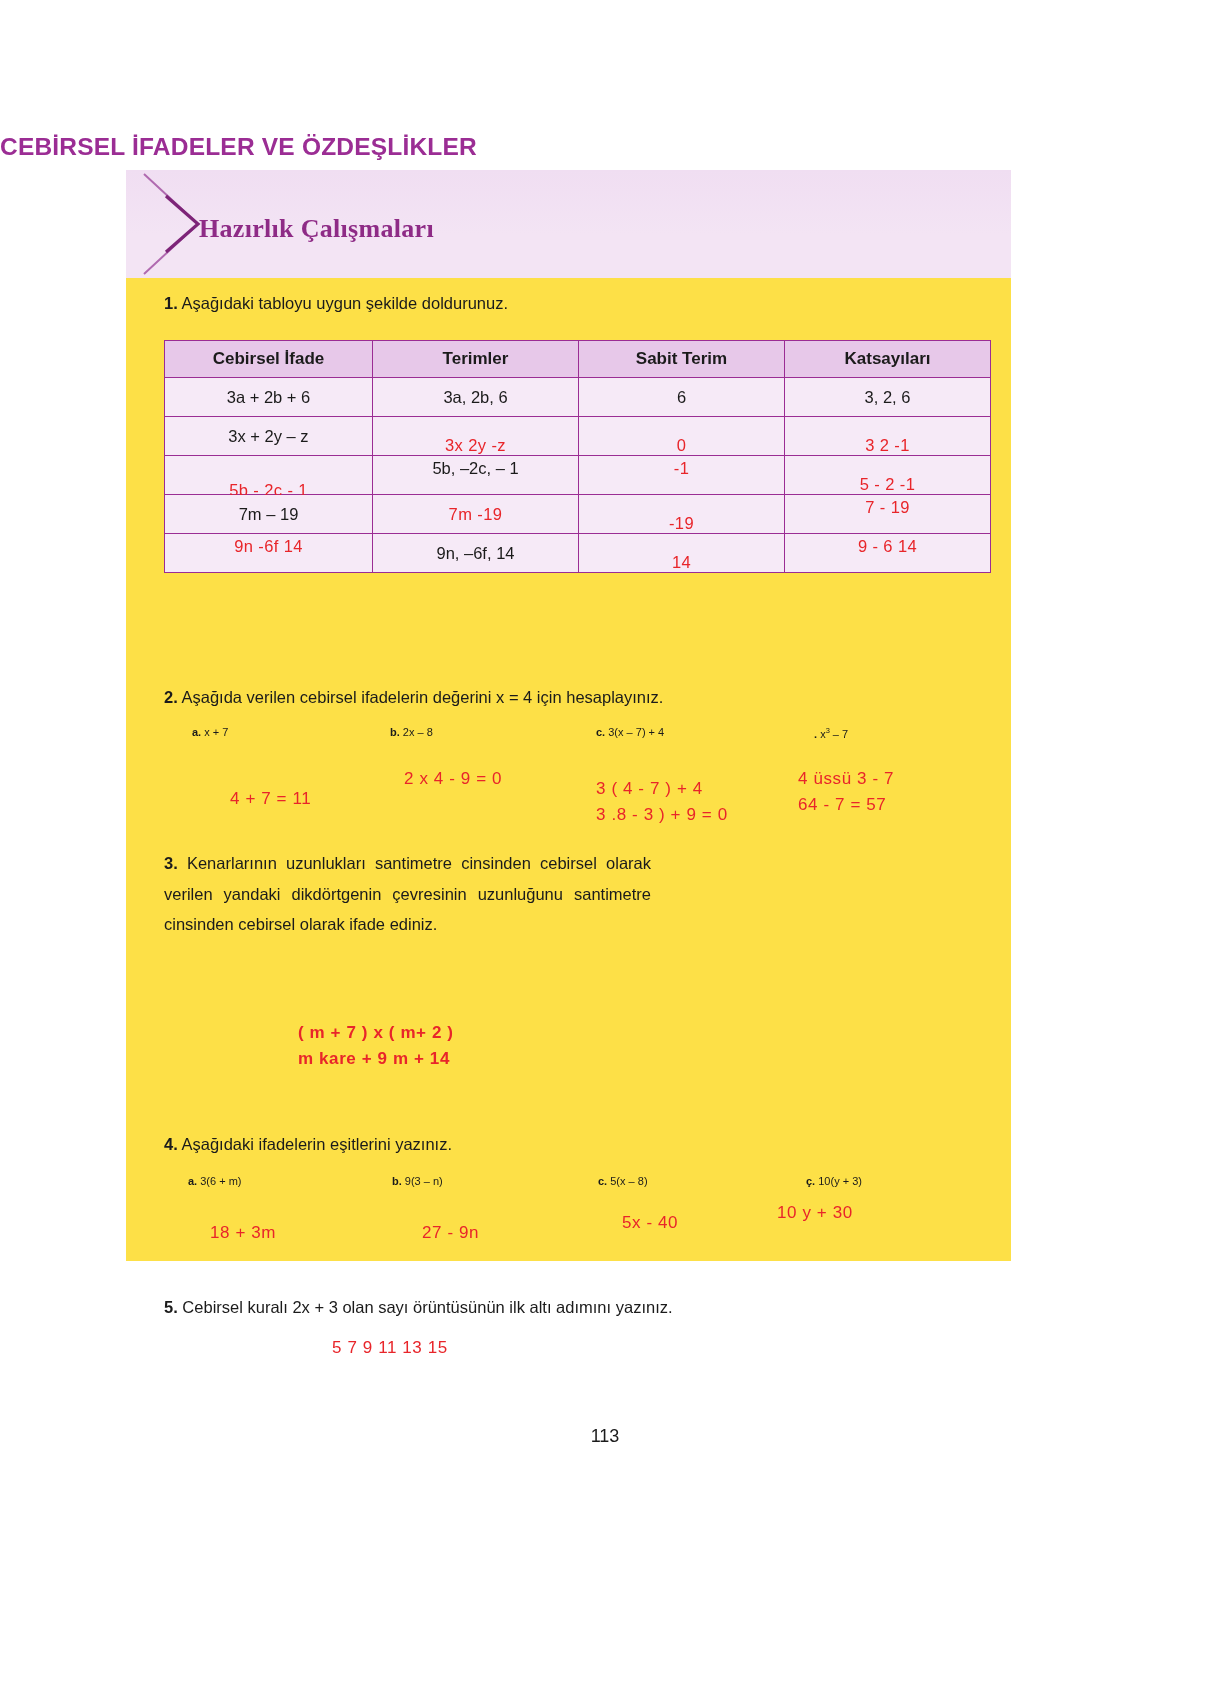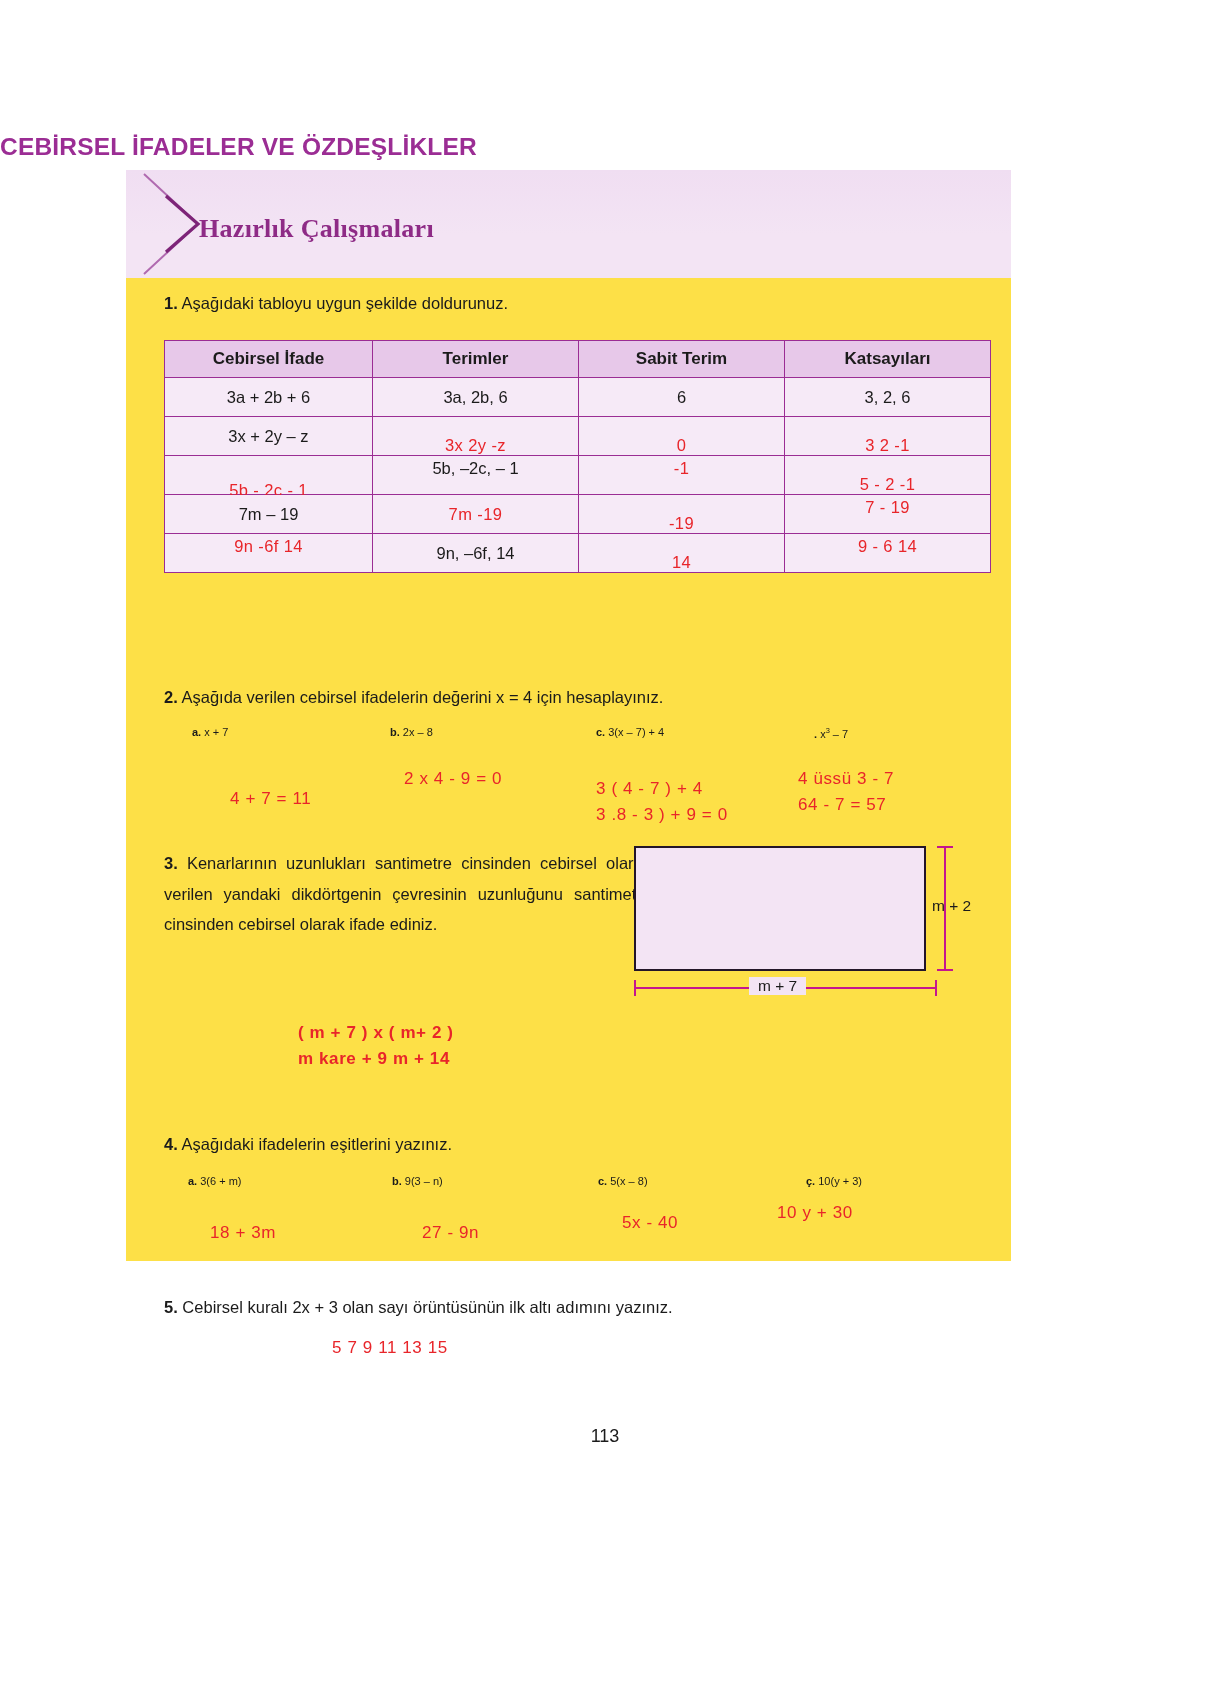--- a/index.html
+++ b/index.html
@@ -360,31 +360,20 @@
     <div class="ans" style="left:672px; top:596px;">
       <div>4 üssü 3 - 7</div>
       <div>64 - 7 = 57</div>
     </div>
 
     <div class="q3-text">
       <span class="q-num">3.</span>
       <span>Kenarlarının uzunlukları santimetre cinsinden cebirsel olarak verilen yandaki dikdörtgenin çevresinin uzunluğunu santimetre cinsinden cebirsel olarak ifade ediniz.</span>
     </div>
 
-    <div class="fig">
-      <div class="rect"></div>
-      <div class="dim-v"></div>
-      <div class="dim-v-cap" style="top:4px;"></div>
-      <div class="dim-v-cap" style="top:127px;"></div>
-      <div class="dim-v-label">m + 2</div>
-      <div class="dim-h"></div>
-      <div class="dim-h-cap" style="left:3px;"></div>
-      <div class="dim-h-cap" style="left:304px;"></div>
-      <div class="dim-h-label">m + 7</div>
-    </div>
 
     <div class="ans" style="left:172px; top:850px;font-weight:bold;">
       <div>( m + 7 ) x ( m+ 2 )</div>
       <div>m kare + 9 m + 14</div>
     </div>
 
     <div class="prompt" style="left:38px; top:963px;">
       <span class="q-num">4.</span>
       <span>Aşağıdaki ifadelerin eşitlerini yazınız.</span>
     </div>

